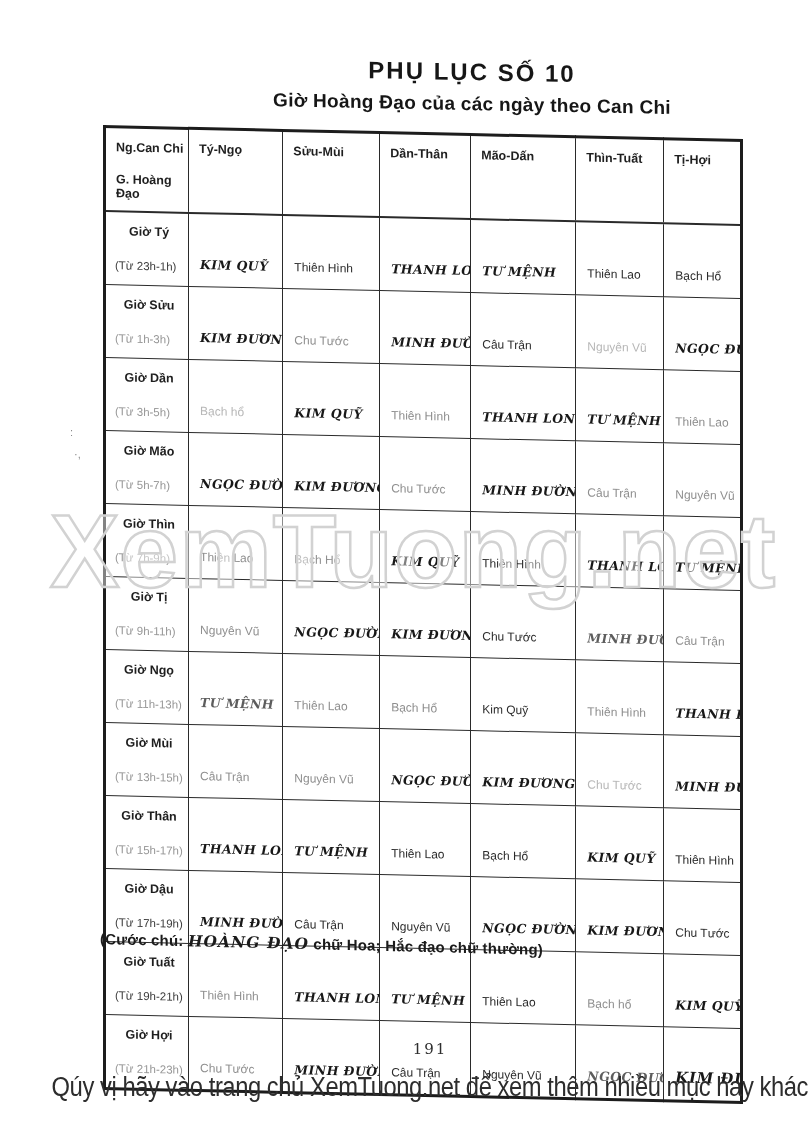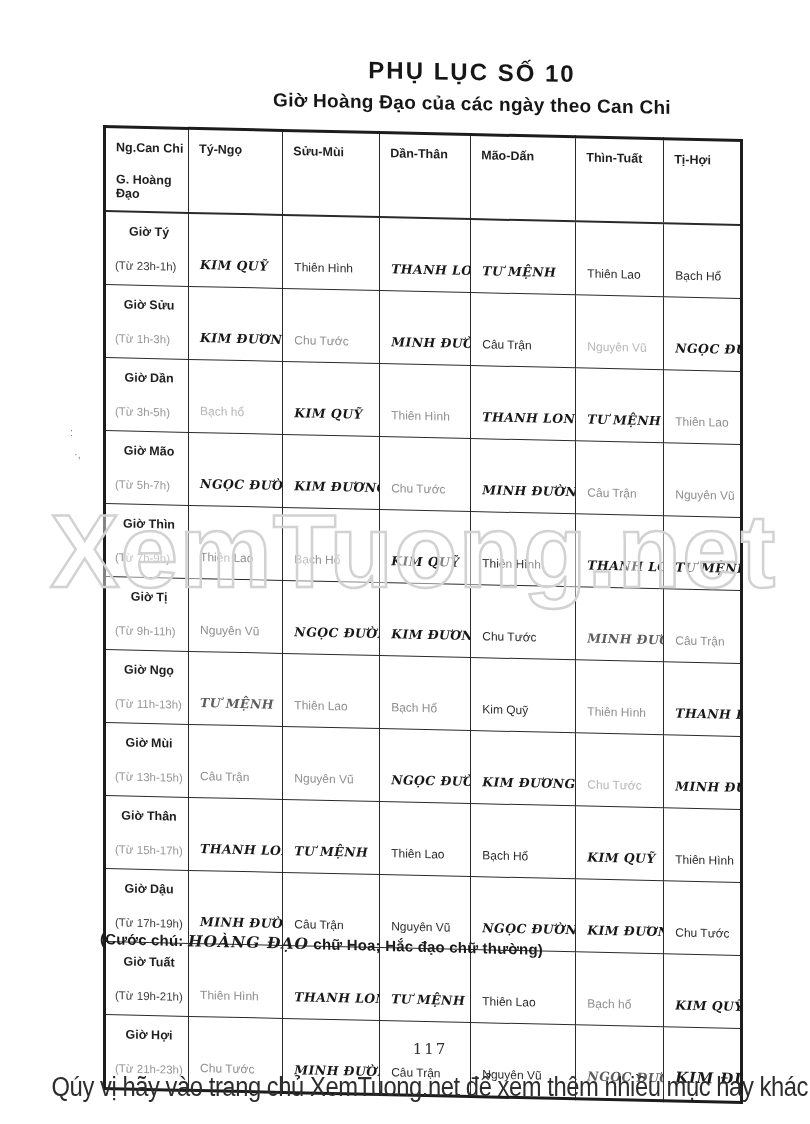--- a/index.html
+++ b/index.html
@@ -301,17 +301,17 @@
   </table>
 </div>
 
 <div class="watermark">XemTuong.net</div>
 
 <div class="speck" style="left:70px;top:426px;">:</div>
 <div class="speck" style="left:74px;top:448px;">·,</div>
 
 <div class="footnote"><span>(Cước chú: </span><span class="fn-hoang">HOÀNG ĐẠO</span><span> chữ Hoa; Hắc đạo chữ thường)</span></div>
 
-<div class="pagenum">117</div>
+<div class="pagenum">191</div>
 
 <div class="footer-banner">
   <div class="fb-in"><span>Qúy vị hãy vào trang chủ </span><span>XemTuong.net</span><span> để xem thêm nhiều mục hay khác</span></div>
 </div>
 
 </body></html>

